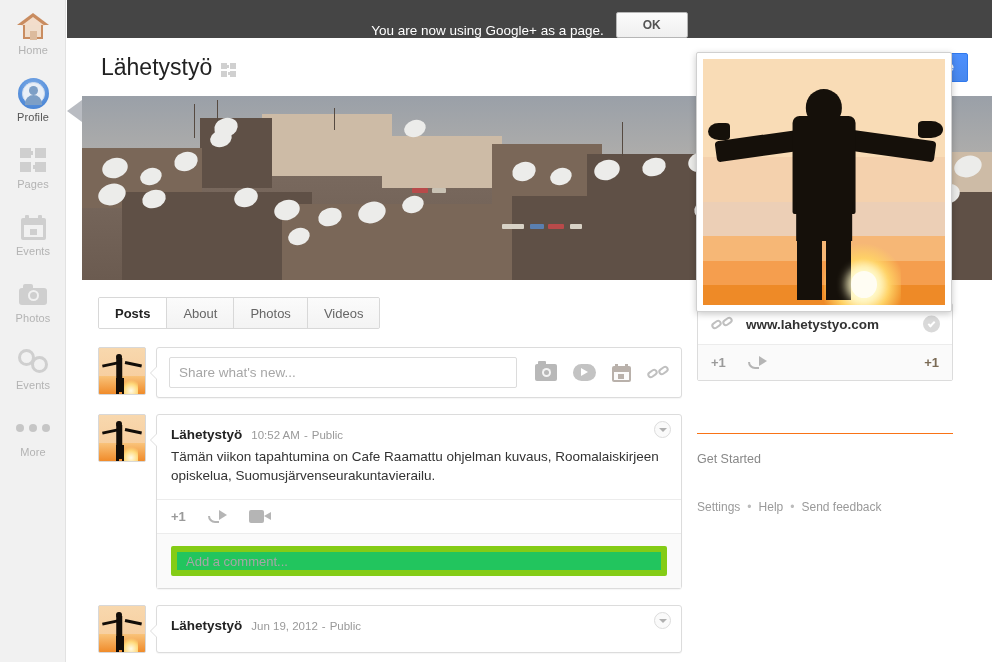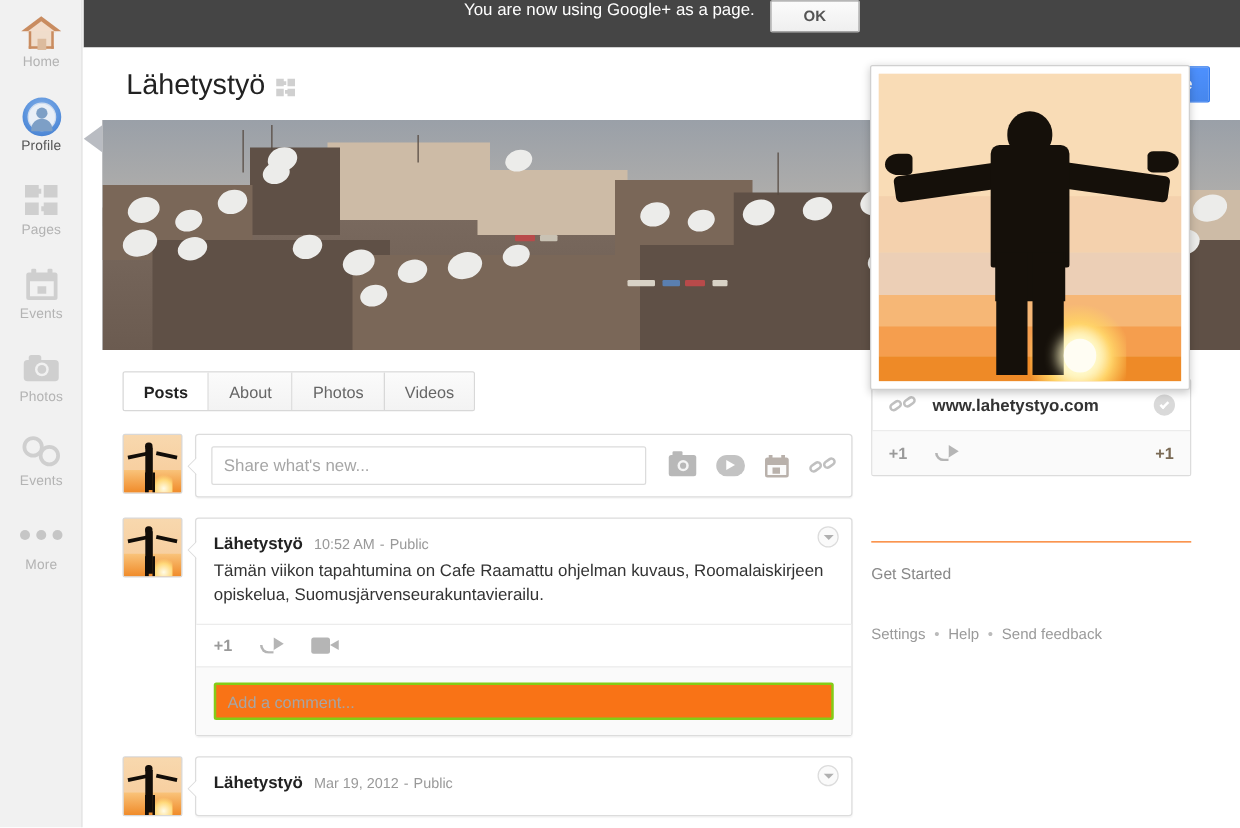--- a/index.html
+++ b/index.html
@@ -148,21 +148,21 @@
 
   
   .ic-more { display: flex; gap: 5px; }
   .ic-more i { width: 8px; height: 8px; border-radius: 50%; background: #c6c6c6; display: block; }
 
   
   #notifybar {
     position: absolute; left: 67px; top: 0;
     width: 925px; height: 38px;
     background: #454545;
-    display: flex; align-items: flex-start; justify-content: center;
+    display: flex; align-items: flex-end; justify-content: center;
     gap: 12px;
   }
   #notifybar .msg { color: #fff; font-size: 13.5px; }
   #okbtn {
     background: linear-gradient(#fbfbfb, #efefef);
     border: 1px solid #b6b6b6;
     border-radius: 2px;
     padding: 5px 26px;
     font-size: 12px; font-weight: bold; color: #555;
     cursor: pointer;
@@ -410,22 +410,22 @@
     border-right:7px solid #b5b5b5;
   }
 
   .commentzone {
     border-top: 1px solid #ececec;
     background: #fafafa;
     padding: 12px 14px;
   }
   .commentinput {
     width: 100%; height: 30px;
-    border: 2px solid #84cc16; border-radius: 2px;
-    background: #f97316; padding: 0 9px;
+    border: 6px solid #84cc16; border-radius: 2px;
+    background: #22c55e; padding: 0 9px;
     font-size: 13px; font-family: inherit; color: #333; outline: none;
   }
   .commentinput::placeholder { color: #a6a6a6; }
 
   
   #linkcard {
     border: 1px solid #dcdcdc; border-radius: 2px;
     background: #fff; width: 256px;
     margin-top: 256px;
   }
@@ -821,21 +821,21 @@
           <span class="av-arm l"></span>
             <span class="av-arm r"></span>
           <span class="av-head"></span>
             <span class="av-body"></span>
           <span class="av-leg l"></span>
             <span class="av-leg r"></span>
         </div>
         <div class="bubble postbody">
           <div class="posthead">
             <span class="pauthor">Lähetystyö</span>
-            <span class="ptime">Mar 19, 2012</span>
+            <span class="ptime">Jun 19, 2012</span>
             <span class="pdash">-</span>
             <span class="pvis">Public</span>
             <div class="pmenu">
                 <span class="cv"></span>
               </div>
           </div>
           <div class="ptext"></div>
         </div>
       </div>
 

